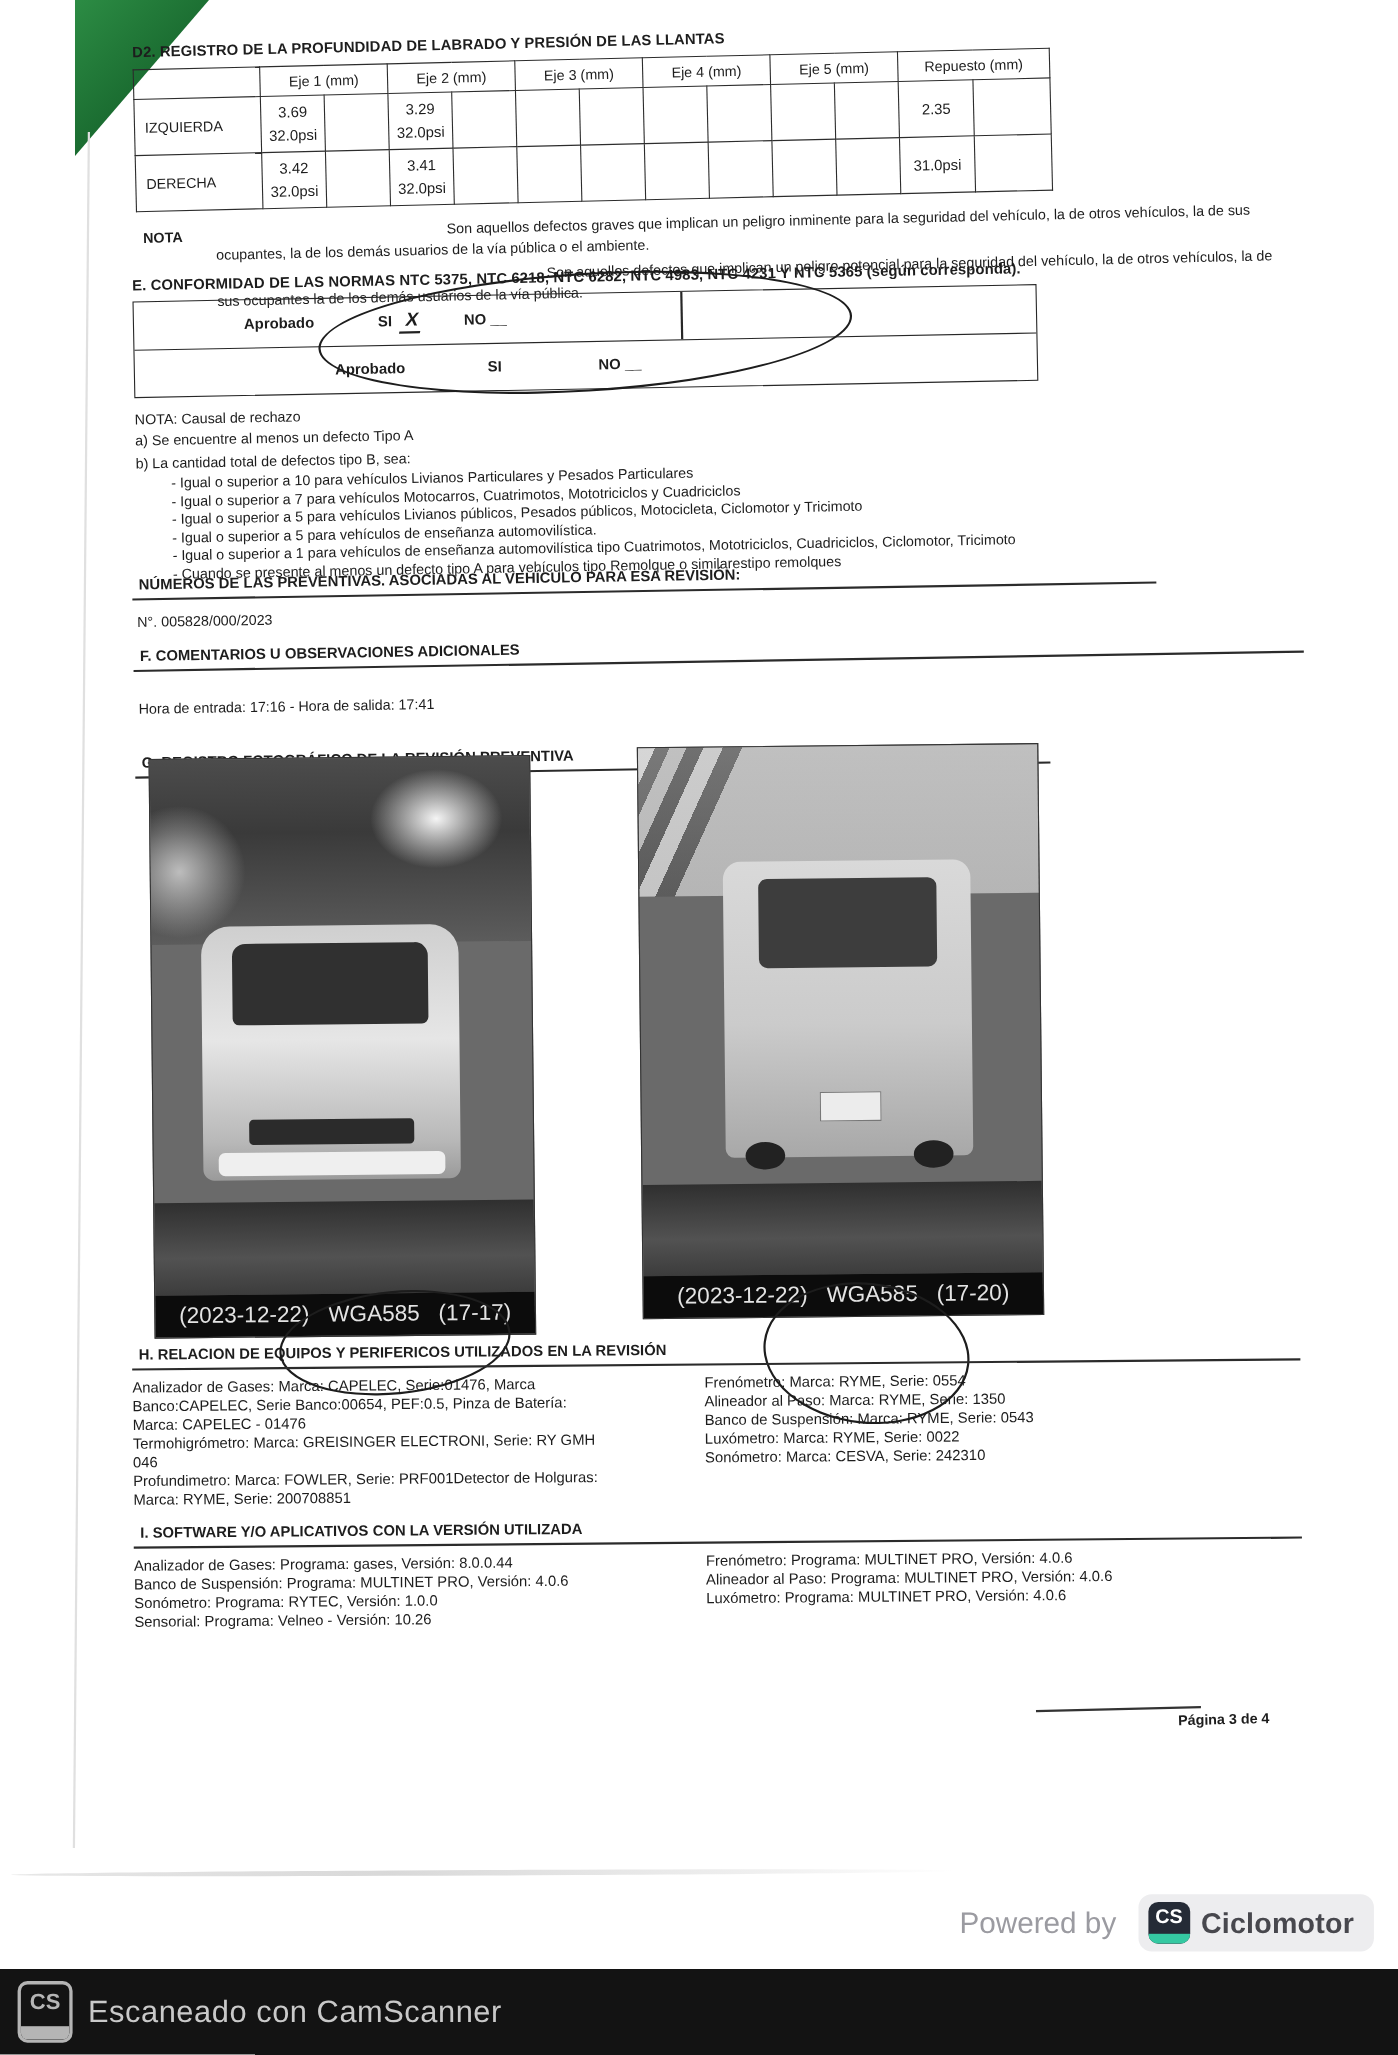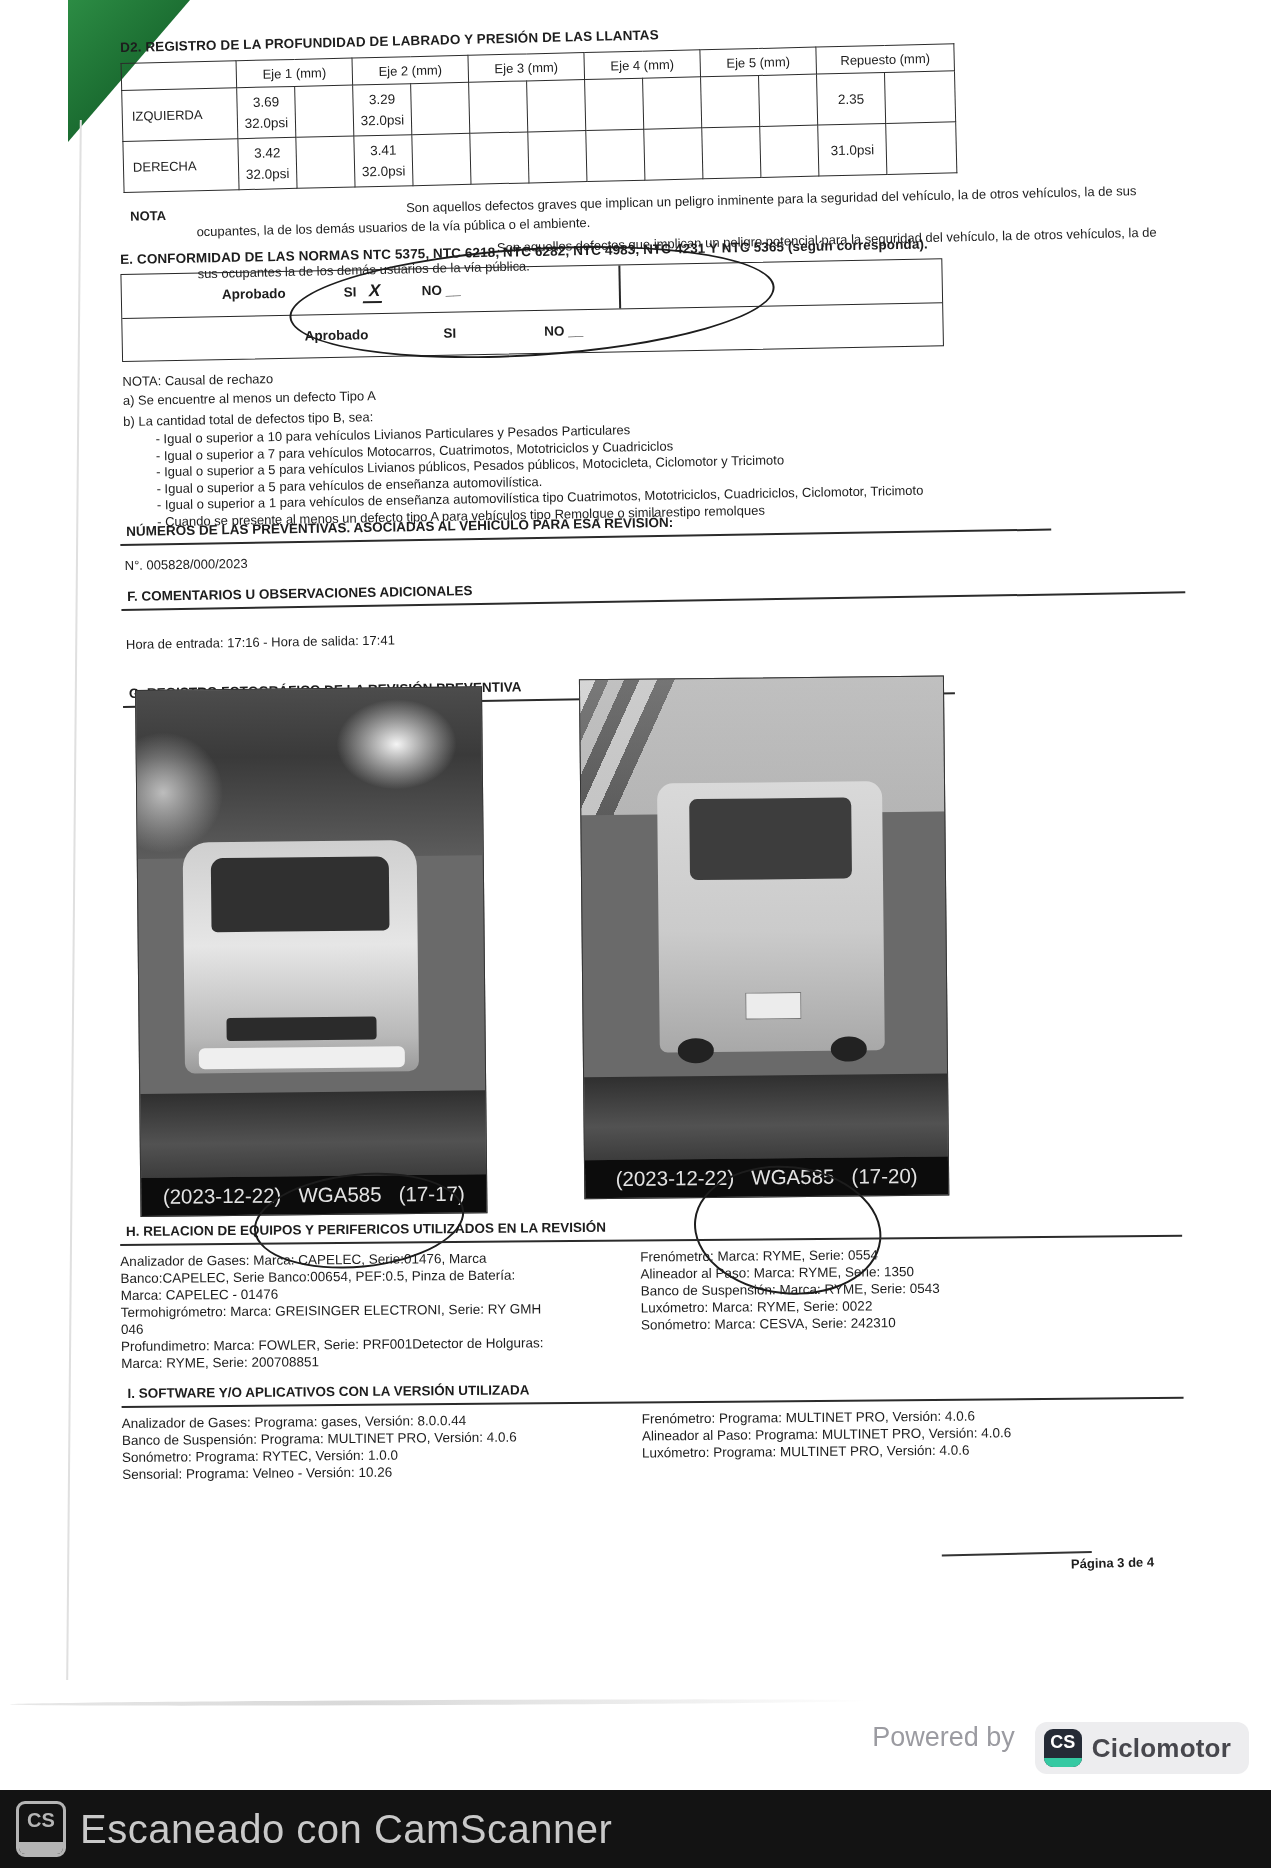--- a/index.html
+++ b/index.html
@@ -92,32 +92,32 @@
   
   .blkE{left:120px;top:1224px;width:1062px;transform:rotate(-.5deg);transform-origin:left top;}
   .cols{display:flex;margin-top:7px;}
   .col-l{width:512px;font-size:13.5px;line-height:17px;}
   .col-r{flex:1;padding-left:8px;font-size:13.5px;line-height:17px;}
   .mt-i{margin-top:14px;}
   
   .page-num{position:absolute;left:942px;top:1552px;width:212px;transform:rotate(-1.4deg);}
   .page-num .pn-line{width:150px;border-top:2px solid #333;}
   .page-num .pn-text{text-align:right;font-weight:bold;font-size:13px;margin-top:3px;}
-  .powered{position:absolute;right:22px;top:1722px;display:flex;align-items:flex-start;gap:20px;}
+  .powered{position:absolute;right:22px;top:1722px;display:flex;align-items:center;gap:20px;}
   .powered-label{color:#9b9ba1;font-size:27px;}
   .cs-badge{display:flex;align-items:center;gap:10px;background:#ededef;border-radius:12px;padding:7px 18px 7px 9px;}
   .cs-icon{position:relative;width:38px;height:38px;background:#252b36;border-radius:9px;overflow:hidden;}
   .cs-icon span{position:absolute;left:0;right:0;top:3px;text-align:center;color:#fff;font-weight:bold;font-size:18px;}
   .cs-icon i{position:absolute;left:0;right:0;bottom:0;height:9px;background:#35c9a2;}
   .cs-brand{color:#47474d;font-size:26px;font-weight:bold;letter-spacing:.2px;}
   .bottom-bar{position:absolute;left:0;right:0;bottom:0;height:78px;background:#131313;display:flex;align-items:center;}
   .cs-outline{position:relative;width:44px;height:50px;border:3px solid #b5b5b5;border-radius:9px;margin-left:16px;overflow:hidden;}
   .cs-outline span{position:absolute;left:0;right:0;top:5px;text-align:center;color:#b5b5b5;font-weight:bold;font-size:20px;}
   .cs-outline i{position:absolute;left:0;right:0;bottom:0;height:12px;background:#b5b5b5;}
-  .bar-text{color:#c9c9c9;font-size:40px;margin-left:14px;letter-spacing:.5px;}
+  .bar-text{color:#c9c9c9;font-size:28px;margin-left:14px;letter-spacing:.5px;}
 </style>
 </head>
 <body>
 
 <div id="canvas">
 
   <div class="green-corner"></div>
   <div class="edge-left"></div>
   <div class="edge-smudge"></div>
 

